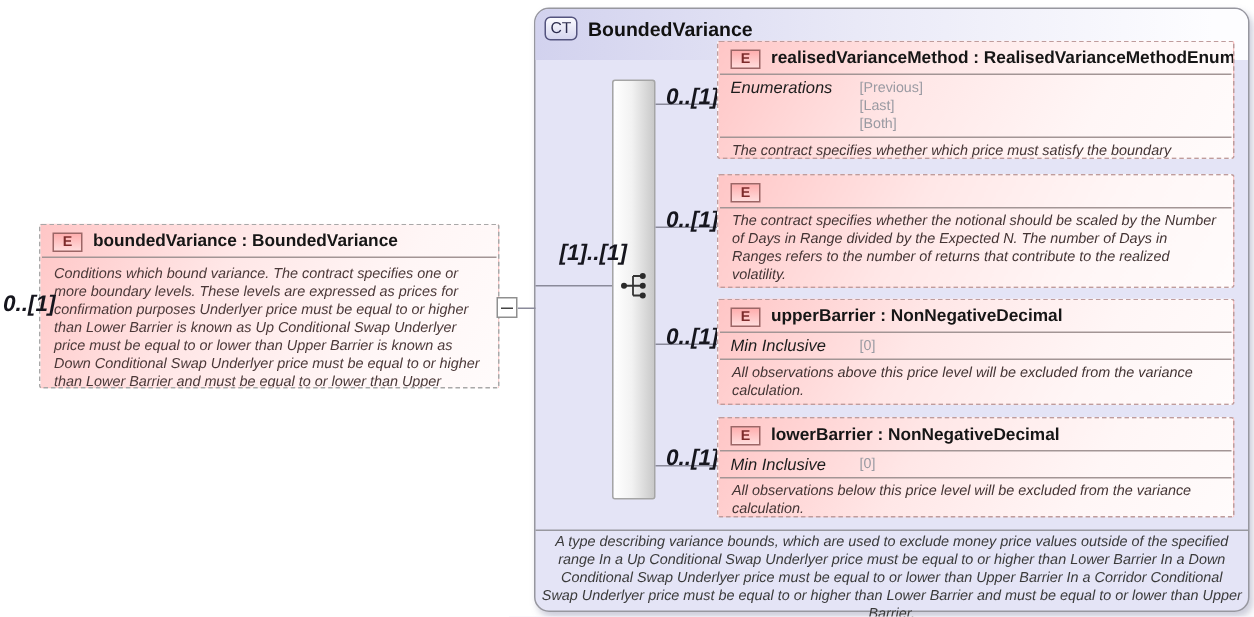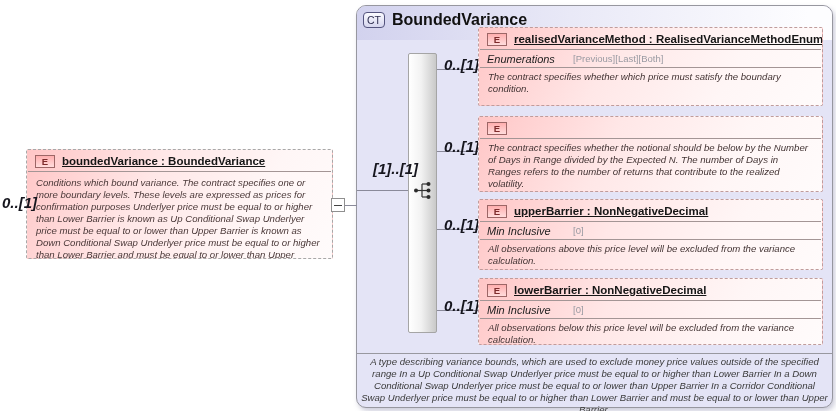--- a/index.html
+++ b/index.html
@@ -11,21 +11,21 @@
   .ct-container { position:absolute; left:356px; top:5px; width:477px; height:403px;
     background:#e4e4f6; border:1px solid #97979f; border-radius:10px;
     box-shadow:2px 3px 5px rgba(110,110,150,.35); z-index:1; }
   .ct-top-band { position:absolute; left:0; top:0; right:0; height:34px;
     background:linear-gradient(to right, #d2d2ee 0%, #e9e9f7 45%, #fdfdff 95%);
     border-radius:9px 9px 0 0; }
   .ct-title-row { position:absolute; left:6px; top:5px; display:flex; align-items:center; gap:7px; }
   .ct-badge { display:inline-flex; align-items:center; justify-content:center;
     min-width:22px; height:16px; padding:0 3px; border:1px solid #54547e; border-radius:4px;
     background:linear-gradient(#fbfbff,#d6d6ef); color:#2c2c4e; font-size:10.5px; }
-  .ct-title { font-size:16px; font-weight:bold; color:#111; }
+  .ct-title { font-size:13px; font-weight:bold; color:#111; }
 
   
   .seq-bar { position:absolute; left:408px; top:53px; width:29px; height:280px;
     background:linear-gradient(to right, #ffffff 0%, #f2f2f2 45%, #c9c9c9 100%);
     border:1px solid #a5a5a5; border-radius:2px; z-index:2; }
   .seq-icon { position:absolute; left:412px; top:181px; z-index:3; }
 
   
   .hline { position:absolute; height:1px; background:#8a8a9a; z-index:2; }
   .line-root-ct { left:345px; top:205px; width:12px; }
@@ -56,25 +56,25 @@
   .el-root { left:26px;  top:149px; width:307px; height:110px; border-color:#a8a8a8; }
   .el-1 { left:478px; top:27px;  width:345px; height:79px; }
   .el-2 { left:478px; top:116px; width:345px; height:76px; }
   .el-3 { left:478px; top:199px; width:345px; height:71px; }
   .el-4 { left:478px; top:278px; width:345px; height:67px; }
 
   .el-header { display:flex; align-items:center; gap:7px; padding:4px 8px 3px 8px; height:21px; }
   .e-badge { flex:0 0 auto; width:20px; height:13px; border:1px solid #9c6666;
     background:linear-gradient(#ffaeae,#ffdcdc); color:#7c2b2b; font-weight:bold;
     font-size:9.5px; display:flex; align-items:center; justify-content:center; }
-  .el-title { font-size:11.5px; font-weight:bold; color:#161616; white-space:nowrap;text-decoration:underline; }
+  .el-title { font-size:11.5px; font-weight:bold; color:#161616; white-space:nowrap; }
   .sep { height:1px; background:#a39595; margin:0 1px; }
   .facets { display:flex; gap:14px; padding:3px 8px 2px 8px; }
   .facet-label { font-size:11px; font-style:italic; color:#1c1c1c; min-width:72px; }
-  .facet-vals { display:flex; flex-direction:row; font-size:9.5px; color:#9a9aa2; line-height:1.25; }
+  .facet-vals { display:flex; flex-direction:column; font-size:9.5px; color:#9a9aa2; line-height:1.25; }
   .el-doc { padding:3px 9px 3px 9px; font-size:9.6px; font-style:italic; color:#433434;
     line-height:1.26; }
   .el-root .el-doc { padding-top:5px; color:#4a3838; }
 
   
   .ct-doc-sep { position:absolute; left:357px; top:353px; width:475px; height:1px;
     background:#98989f; z-index:2; }
   .ct-doc { position:absolute; left:361px; top:356px; width:467px; text-align:center;
     font-size:9.6px; font-style:italic; color:#3a3a3a; line-height:1.26; z-index:2; }
 </style>
@@ -144,21 +144,21 @@
     </div>
     <div class="sep"></div>
     <div class="el-doc">The contract specifies whether which price must satisfy the boundary condition.</div>
   </div>
 
   <div class="el-box el-2">
     <div class="el-header">
       <span class="e-badge">E</span>
     </div>
     <div class="sep"></div>
-    <div class="el-doc">The contract specifies whether the notional should be below by the Number of Days in Range divided by the Expected N. The number of Days in Ranges refers to the number of returns that contribute to the realized volatility.</div>
+    <div class="el-doc">The contract specifies whether the notional should be scaled by the Number of Days in Range divided by the Expected N. The number of Days in Ranges refers to the number of returns that contribute to the realized volatility.</div>
   </div>
 
   <div class="el-box el-3">
     <div class="el-header">
       <span class="e-badge">E</span>
       <span class="el-title">upperBarrier : NonNegativeDecimal</span>
     </div>
     <div class="sep"></div>
     <div class="facets">
       <span class="facet-label">Min Inclusive</span>

